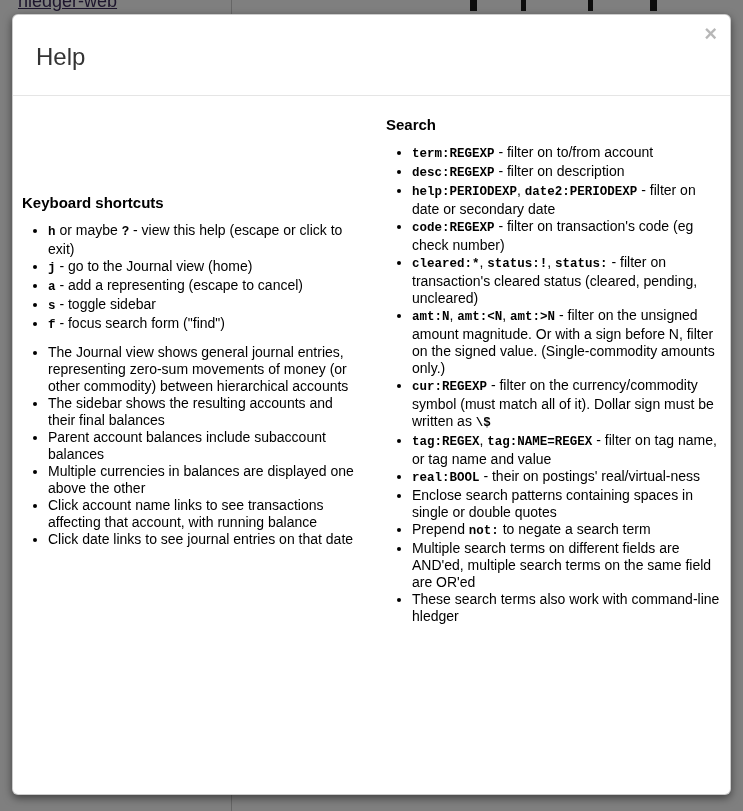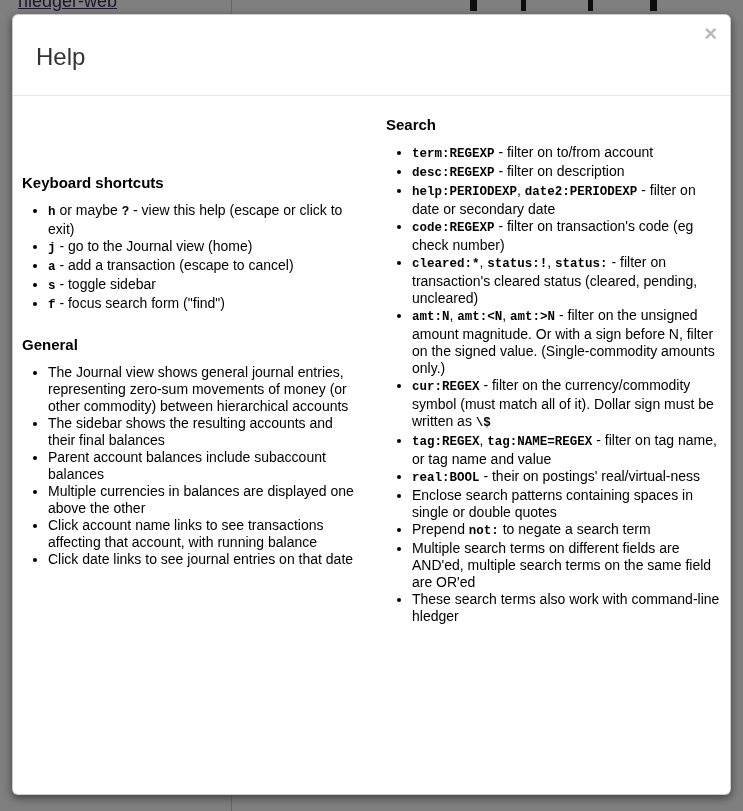--- a/index.html
+++ b/index.html
@@ -138,27 +138,26 @@
     <h4 class="modal-title">Help</h4>
   </div>
   <div class="modal-body">
 
     <div class="help-col help-col-left">
       <div class="section">
         <h5 class="section-heading">Keyboard shortcuts</h5>
         <ul class="help-list">
             <li><code>h</code><span> or maybe </span><code>?</code><span> - view this help (escape or click to exit)</span></li>
             <li><code>j</code><span> - go to the Journal view (home)</span></li>
-            <li><code>a</code><span> - add a transaction (escape to cancel)</span></li>
+            <li><code>a</code><span> - add a representing (escape to cancel)</span></li>
             <li><code>s</code><span> - toggle sidebar</span></li>
             <li><code>f</code><span> - focus search form ("find")</span></li>
           </ul>
       </div>
       <div class="section">
-        <h5 class="section-heading">General</h5>
         <ul class="help-list">
             <li><span>The Journal view shows general journal entries, representing zero-sum movements of money (or other commodity) between hierarchical accounts</span></li>
             <li><span>The sidebar shows the resulting accounts and their final balances</span></li>
             <li><span>Parent account balances include subaccount balances</span></li>
             <li><span>Multiple currencies in balances are displayed one above the other</span></li>
             <li><span>Click account name links to see transactions affecting that account, with running balance</span></li>
             <li><span>Click date links to see journal entries on that date</span></li>
           </ul>
       </div>
     </div>
@@ -166,21 +165,21 @@
     <div class="help-col help-col-right">
       <div class="section">
         <h5 class="section-heading">Search</h5>
         <ul class="help-list">
             <li><code>term:REGEXP</code><span> - filter on to/from account</span></li>
             <li><code>desc:REGEXP</code><span> - filter on description</span></li>
             <li><code>help:PERIODEXP</code><span>, </span><code>date2:PERIODEXP</code><span> - filter on date or secondary date</span></li>
             <li><code>code:REGEXP</code><span> - filter on transaction's code (eg check number)</span></li>
             <li><code>cleared:*</code><span>, </span><code>status:!</code><span>, </span><code>status:</code><span> - filter on transaction's cleared status (cleared, pending, uncleared)</span></li>
             <li><code>amt:N</code><span>, </span><code>amt:&lt;N</code><span>, </span><code>amt:&gt;N</code><span> - filter on the unsigned amount magnitude. Or with a sign before N, filter on the signed value. (Single-commodity amounts only.)</span></li>
-            <li><code>cur:REGEX</code><span> - filter on the currency/commodity symbol (must match all of it). Dollar sign must be written as </span><code>\$</code></li>
+            <li><code>cur:REGEXP</code><span> - filter on the currency/commodity symbol (must match all of it). Dollar sign must be written as </span><code>\$</code></li>
             <li><code>tag:REGEX</code><span>, </span><code>tag:NAME=REGEX</code><span> - filter on tag name, or tag name and value</span></li>
             <li><code>real:BOOL</code><span> - their on postings' real/virtual-ness</span></li>
             <li><span>Enclose search patterns containing spaces in single or double quotes</span></li>
             <li><span>Prepend </span><code>not:</code><span> to negate a search term</span></li>
             <li><span>Multiple search terms on different fields are AND'ed, multiple search terms on the same field are OR'ed</span></li>
             <li><span>These search terms also work with command-line hledger</span></li>
           </ul>
       </div>
     </div>
 

